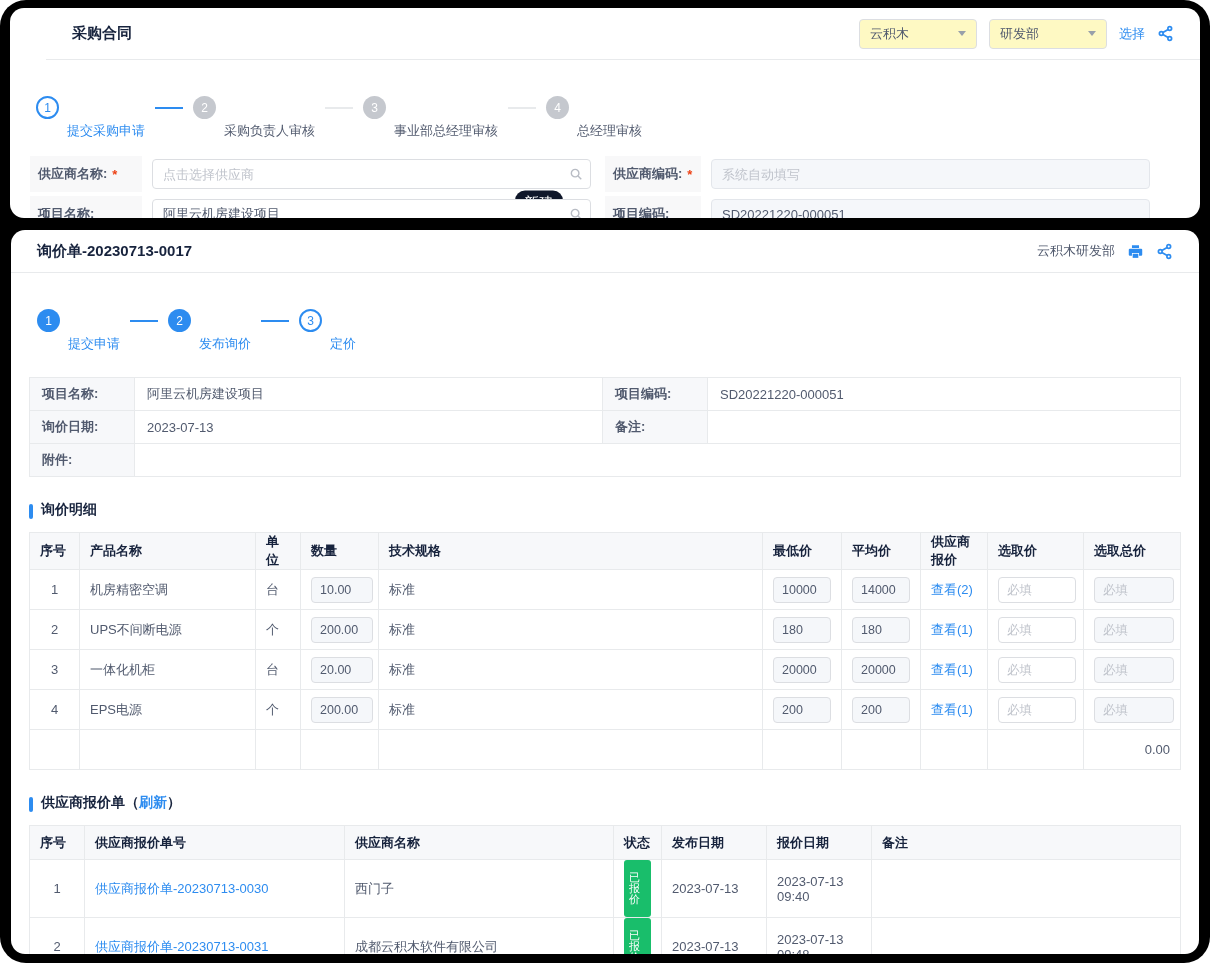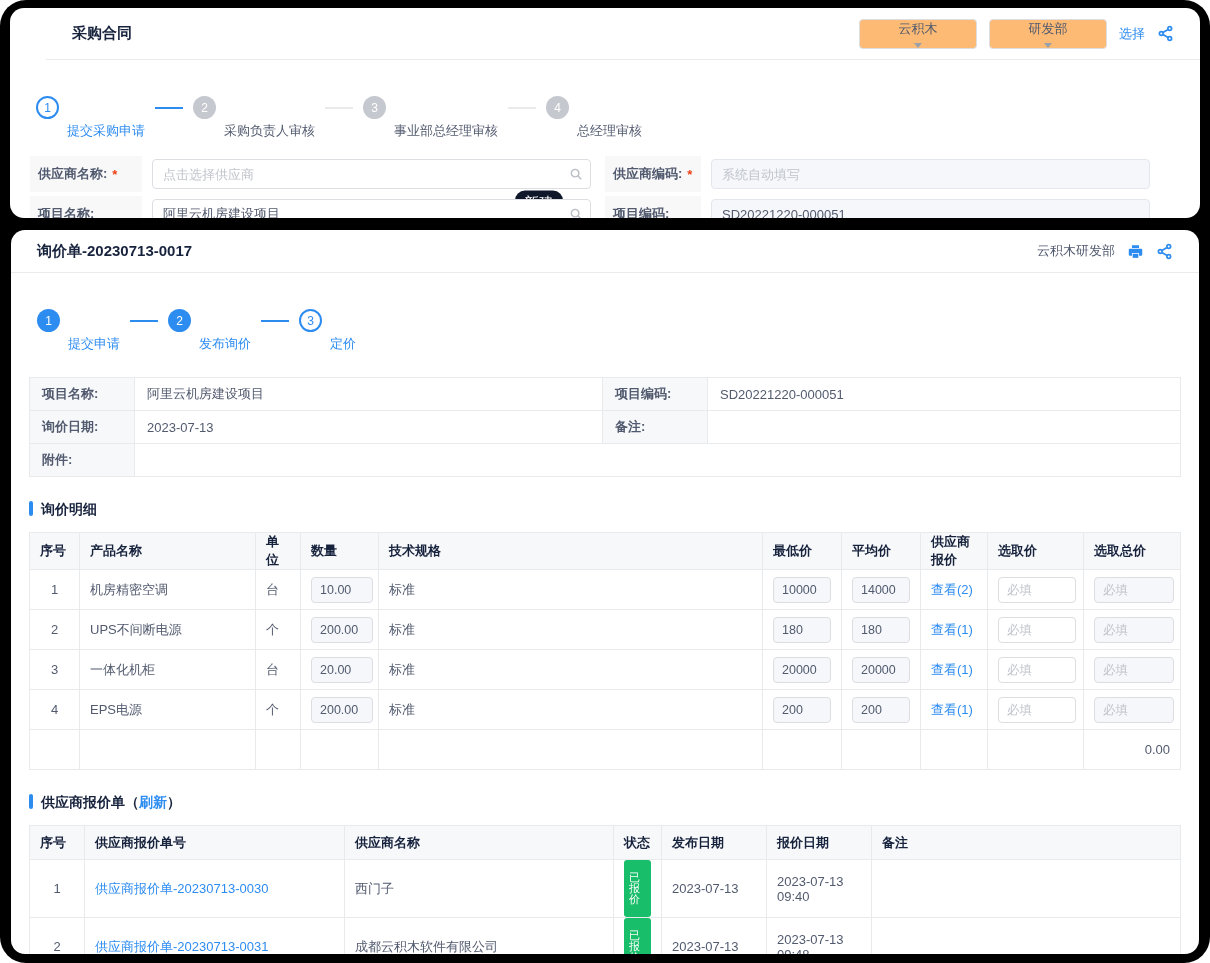--- a/index.html
+++ b/index.html
@@ -8,21 +8,21 @@
   .card { position:absolute; background:#fff; border-radius:14px; overflow:hidden; }
   .card.top { left:10px; top:8px; width:1190px; height:210px; }
   .card.bottom { left:11px; top:230px; width:1188px; height:724px; }
 
   
   .hdr { display:flex; align-items:center; padding:0 26px; border-bottom:1px solid #e8eaec; }
   .card.top .hdr { height:52px;margin-left:36px; }
   .card.bottom .hdr { height:43px; }
   .hdr-title { font-size:15px; font-weight:600; color:#17233d; }
   .hdr-right { margin-left:auto; display:flex; align-items:center; gap:12px; }
-  .select { width:118px; height:30px; border:1px solid #dcdee2; border-radius:4px; display:flex; align-items:center; justify-content:space-between; padding:0 10px; font-size:13px; color:#515a6e; background:#fdba74; cursor:pointer;flex-direction:column; }
+  .select { width:118px; height:30px; border:1px solid #dcdee2; border-radius:4px; display:flex; align-items:center; justify-content:space-between; padding:0 10px; font-size:13px; color:#515a6e; background:#fef9c3; cursor:pointer; }
   .caret { width:0; height:0; border-left:4px solid transparent; border-right:4px solid transparent; border-top:5px solid #98a0aa; }
   .blue-link { color:#2d8cf0; font-size:13px; text-decoration:none; cursor:pointer; }
   .org-text { font-size:13px; color:#515a6e; }
   .icon-btn { display:flex; align-items:center; cursor:pointer; }
 
   
   .steps { display:flex; align-items:center; padding:15px 26px 10px; }
   .step { display:flex; align-items:center; }
   .step-circle { width:23px; height:23px; border-radius:50%; display:flex; align-items:center; justify-content:center; font-size:12px; flex-shrink:0; }
   .step-circle.current { border:2px solid #2d8cf0; color:#2d8cf0; background:#fff; }
@@ -46,21 +46,21 @@
   .inp.disabled { background:#f5f7fa; border-color:#e3e6eb; }
   .badge-new { position:absolute; right:28px; top:50%; transform:translateY(-50%); background:#0f172a; color:#fff; font-size:15px; line-height:1; padding:4px 9px; border-radius:10px; cursor:pointer;margin-top:28px; }
   .inp-ico { position:absolute; right:8px; top:50%; transform:translateY(-50%); display:flex; }
 
   
   .info-table { border-collapse:collapse; width:1152px; margin:14px 18px 0; font-size:13px; table-layout:fixed; }
   .info-table td { border:1px solid #e8eaec; height:33px; padding:0 12px; color:#515a6e; }
   .info-table td.lbl { background:#f7f8fa; font-weight:600; }
 
   
-  .sec { display:flex; align-items:flex-start; margin:24px 18px 13px; }
+  .sec { display:flex; align-items:flex-end; margin:24px 18px 13px; }
   .sec-bar { width:4px; height:15px; background:#2d8cf0; border-radius:2px; margin-right:8px; }
   .sec-text { font-size:14px; font-weight:700; color:#17233d; }
   .sec-text .blue-link { font-size:14px; font-weight:700; }
 
   
   .tbl { border-collapse:collapse; width:1152px; margin:0 18px; font-size:13px; color:#515a6e; table-layout:fixed; }
   .tbl th { border:1px solid #e8eaec; background:#f7f8fa; height:34px; padding:0 10px; text-align:left; font-weight:600; color:#17233d; font-size:13px; }
   .tbl td { border:1px solid #e8eaec; height:40px; padding:0 10px; }
   .tbl .quotes-td { height:30px; }
   .tc { text-align:center; }

